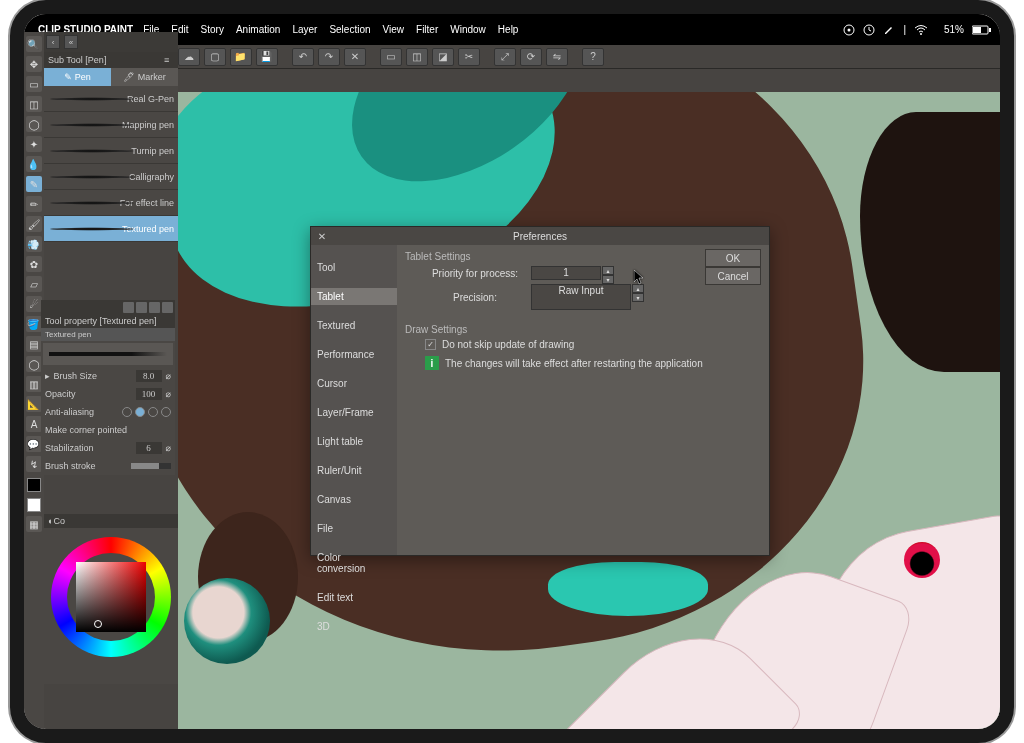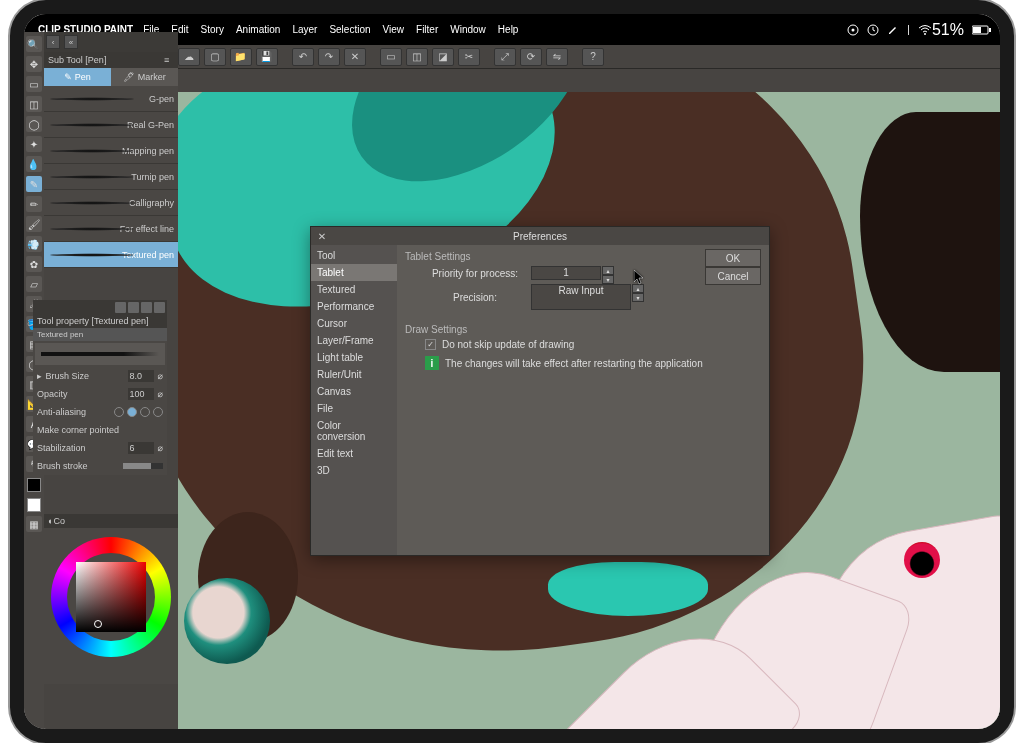--- a/index.html
+++ b/index.html
@@ -8,21 +8,21 @@
   
   .ipad-frame { position: absolute; left: 10px; top: 0; width: 1004px; height: 743px; background: #fff; border: 14px solid #1a1a1a; border-radius: 36px; overflow: hidden; box-shadow: 0 0 0 2px #999; }
   .screen { position: absolute; inset: 0; background: #474441; }
 
   
   .menubar { height: 31px; background: #000; display: flex; align-items: center; color: #fff; font-size: 10px; padding: 0 8px; }
   .menubar .apple { margin-right: 6px; font-size: 12px; }
   .menubar .app-name { font-weight: 600; margin-right: 10px; }
   .menubar .menuitem { margin-right: 12px; cursor: default; }
   .menubar .spacer { flex: 1; }
-  .menubar .status { margin-left: 0; font-size: 16px; }
+  .menubar .status { margin-left: 16px; font-size: 10px; }
   .menubar .status-icon { margin-left: 8px; display: inline-flex; align-items: center; }
   .menubar svg { display: block; }
 
   
   .toolbar { height: 24px; background: #474441; display: flex; align-items: center; padding-left: 154px; gap: 4px; border-bottom: 1px solid #2a2927; }
   .toolbar .tbtn { width: 22px; height: 18px; background: #555; border: 1px solid #333; border-radius: 2px; display:flex;align-items:center;justify-content:center;color:#ccc;font-size:10px;}
   .toolbar .sep { width: 6px; }
 
   
   .doc-title { height: 18px; background: #5e5b57; color: #ddd; font-size: 10px; display: flex; align-items: center; justify-content: center; }
@@ -46,29 +46,29 @@
   .subtool-tabs { display:flex; height:18px; }
   .subtool-tabs .stab { flex:1; background:#5a5754; display:flex;align-items:center;justify-content:center;gap:3px;}
   .subtool-tabs .stab.act { background:#7ab0d6; color:#fff;}
   .brush-list { }
   .brush { height:26px; border-bottom:1px solid #3a3835; display:flex;align-items:center;padding:0 4px;justify-content:flex-end;position:relative;}
   .brush.sel { background:#7ab0d6; color:#fff;}
   .brush .stroke { position:absolute; left:6px; right:44px; top:12px; height:2px; background:#222; border-radius:50%;}
   .brush .stroke::before { content:''; position:absolute; left:0; right:0; top:-2px; height:6px; background:radial-gradient(ellipse 50% 3px at 50% 50%, #111 0%, transparent 70%);}
 
   
-  .toolprop { position:absolute; left:9px; top:286px; width:134px; background:#4a4744; color:#ccc; font-size:9px;}
+  .toolprop { position:absolute; left:17px; top:286px; width:134px; background:#4a4744; color:#ccc; font-size:9px;}
   .tp-strip { height:14px; background:#3a3835; display:flex;justify-content:flex-end;gap:2px;padding:0 2px;align-items:center;}
   .tp-strip .ic { width:11px;height:11px;background:#666;border-radius:1px;}
   .tp-hdr { height:14px; background:#3a3835; padding:0 4px;display:flex;align-items:center;}
   .tp-preview { height:22px; background:#5a5754; margin:2px; position:relative;}
   .tp-preview::after { content:''; position:absolute; left:6px; right:6px; top:9px; height:4px; background:linear-gradient(90deg,#111,#111 70%,transparent);}
   .tp-row { display:flex;align-items:center;padding:2px 4px;gap:4px;height:18px;}
   .tp-row .lab { flex:1; }
-  .tp-row .val { width:26px; text-align:left; background:#3a3835;padding:1px 2px;}
+  .tp-row .val { width:26px; text-align:center; background:#3a3835;padding:1px 2px;font-family:Liberation Serif, serif;}
   .tp-row .sl { width:40px;height:6px;background:#333;position:relative;}
   .tp-row .sl::after{content:'';position:absolute;left:0;top:0;bottom:0;width:70%;background:#888;}
   .tp-row .dots { display:flex;gap:3px;}
   .tp-row .dot { width:10px;height:10px;border:1px solid #888;border-radius:50%;}
   .tp-row .dot.act { background:#7ab0d6;}
 
   
   .colorpanel { position:absolute; left:20px; top:500px; width:134px; height:170px; background:#4a4744;}
   .color-hdr { height:14px; background:#3a3835; font-size:9px;color:#ccc;display:flex;align-items:center;padding:0 4px;}
   .wheel-wrap { position:relative; width:130px; height:130px; margin:4px auto; }
@@ -94,21 +94,21 @@
   .p3 { width:160px;height:200px; right:280px; bottom:-40px; transform:rotate(45deg);}
   .rec-dot { position:absolute; right:60px; top:450px; width:36px;height:36px;border-radius:50%;background:radial-gradient(circle at 50% 60%, #000 0%, #000 40%, #e10f48 45%, #e10f48 70%, #b00 80%);}
   .darkhair { position:absolute; right:0; top:20px; width:140px;height:260px;background:#1e130f;border-radius:40% 0 0 60%;}
 
   
   .dialog { position:absolute; left:286px; top:212px; width:460px; height:330px; background:#5e5b57; border:1px solid #2a2927; box-shadow:0 4px 16px rgba(0,0,0,.4); color:#ddd; font-size:10px;}
   .dlg-title { height:18px; background:#4a4744; display:flex;align-items:center;justify-content:center;position:relative;}
   .dlg-close { position:absolute; left:4px; top:2px; width:14px;height:14px;color:#ccc;display:flex;align-items:center;justify-content:center;}
   .dlg-body { display:flex; height:calc(100% - 18px);}
   .dlg-side { width:86px; background:#555250; padding:2px 0;}
-  .dlg-side .cat { padding:3px 6px; cursor:default;}
+  .dlg-side .cat { padding:3px 6px; cursor:default;margin-top:12px;}
   .dlg-side .cat.sel { background:#7a7774; color:#fff;}
   .dlg-main { flex:1; padding:6px 8px; position:relative;}
   .dlg-btns { position:absolute; right:8px; top:4px; display:flex;flex-direction:column;gap:0;}
   .dlg-btns .btn { width:56px;height:18px;background:#6a6764;border:1px solid #3a3835;display:flex;align-items:center;justify-content:center;}
   .section-title { color:#bbb; margin-bottom:4px;}
   .form-row { display:flex;align-items:center;gap:6px;margin:4px 0 4px 20px;}
   .form-row .flab { width:100px; text-align:center;}
   .form-row .num { width:70px;height:14px;background:#4a4744;border:1px solid #333;text-align:center;position:relative;}
   .form-row .sel { width:100px;height:26px;background:#4a4744;border:1px solid #333;text-align:center;position:relative;}
   .spin { position:absolute;right:-14px;top:-1px;width:12px;height:16px;display:flex;flex-direction:column;}
@@ -243,24 +243,20 @@
           <span class="hicon">≡</span>
         </span>
       </div>
       <div class="subtool-tabs">
         <div class="stab act">✎ <span>Pen</span></div>
         <div class="stab">🖊 <span>Marker</span></div>
       </div>
       <div class="brush-list">
         <div class="brush">
             <div class="stroke"></div>
-            <span>G-pen</span>
-          </div>
-        <div class="brush">
-            <div class="stroke"></div>
             <span>Real G-Pen</span>
           </div>
         <div class="brush">
             <div class="stroke"></div>
             <span>Mapping pen</span>
           </div>
         <div class="brush">
             <div class="stroke"></div>
             <span>Turnip pen</span>
           </div>

